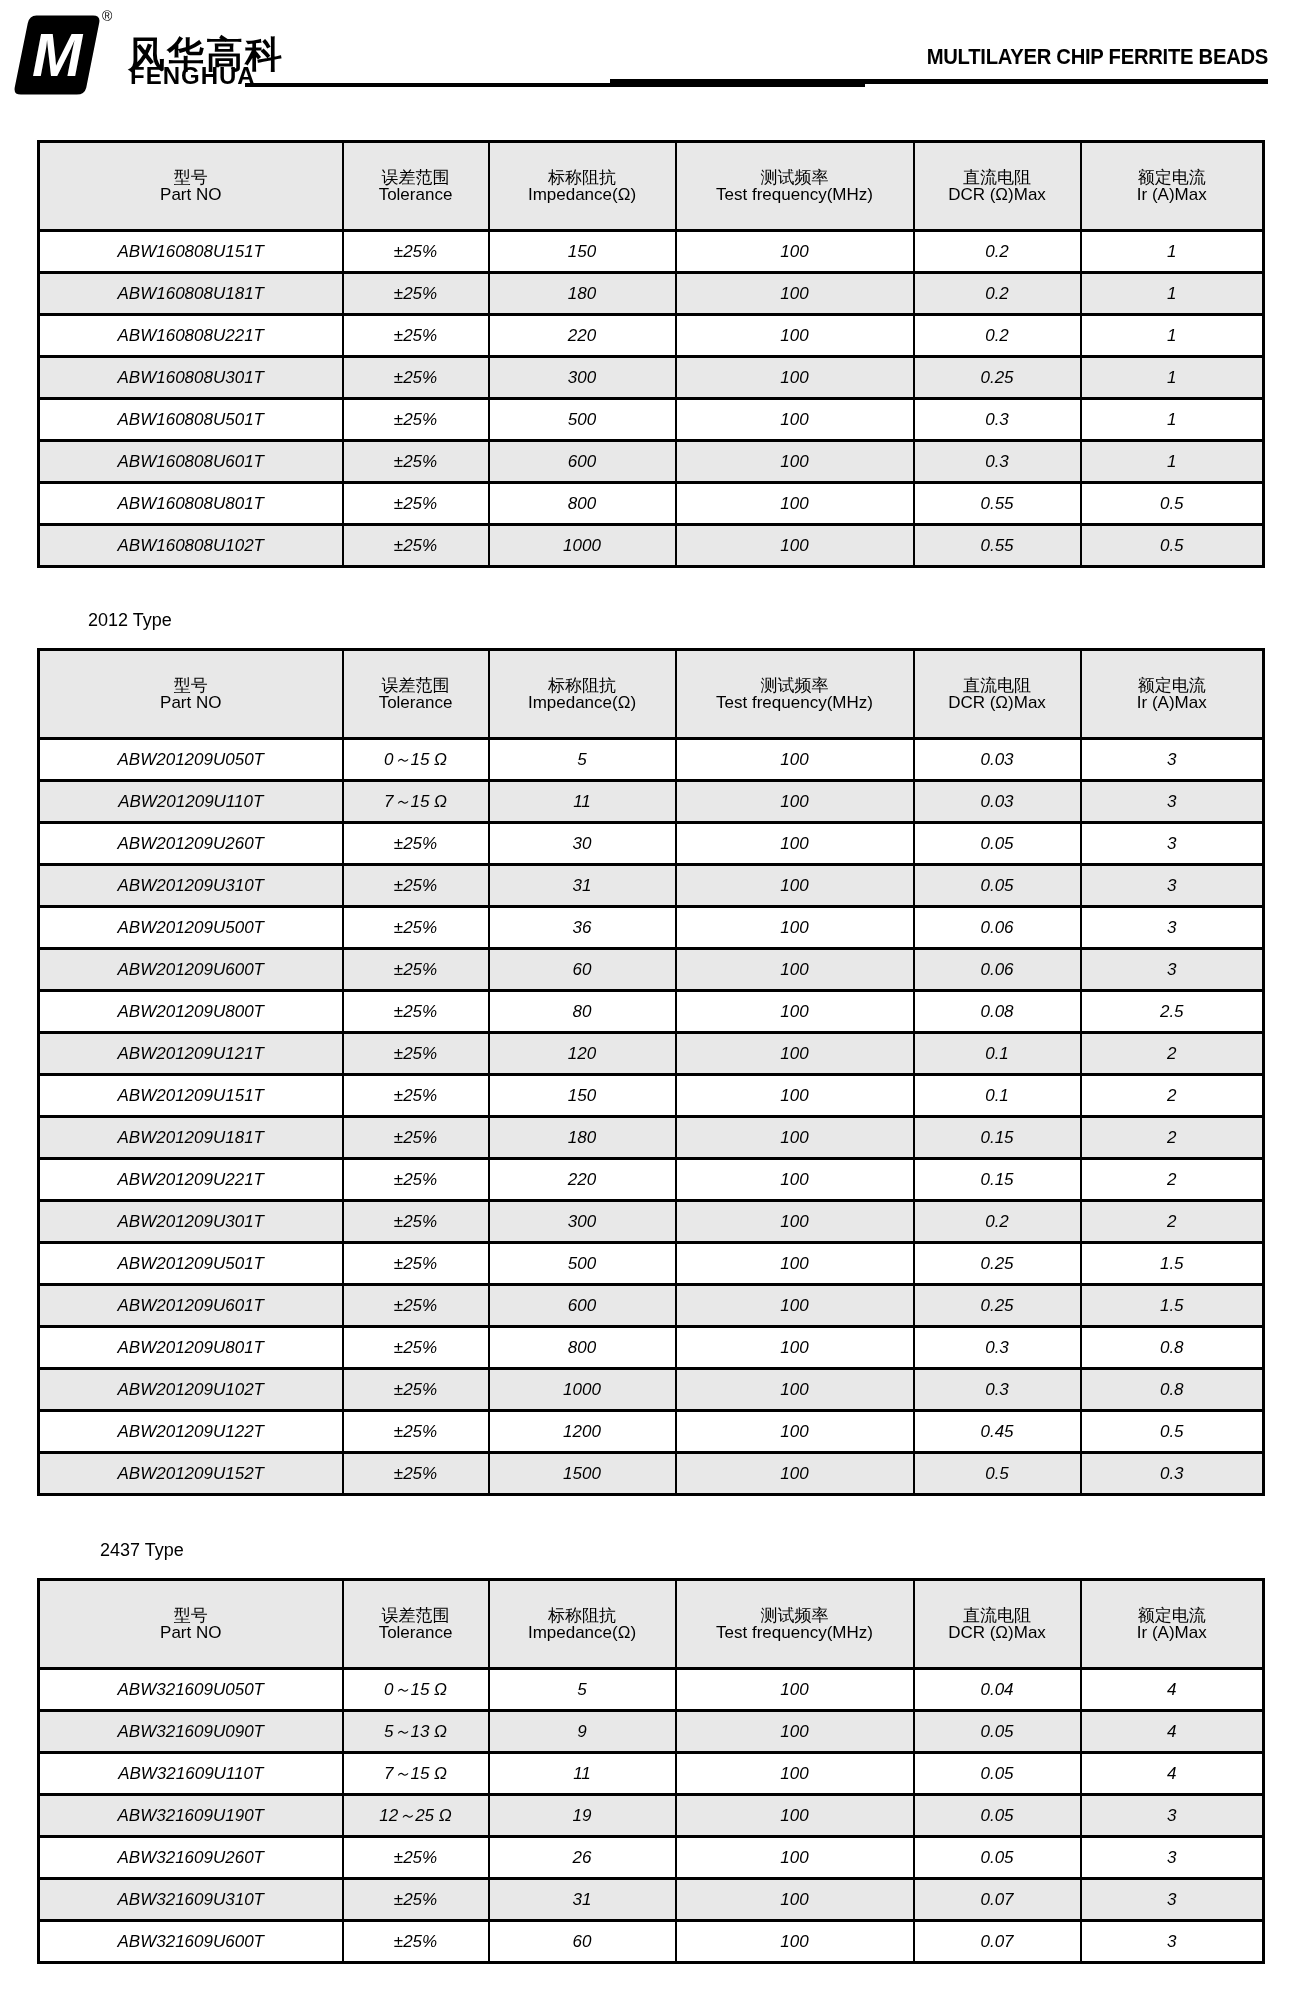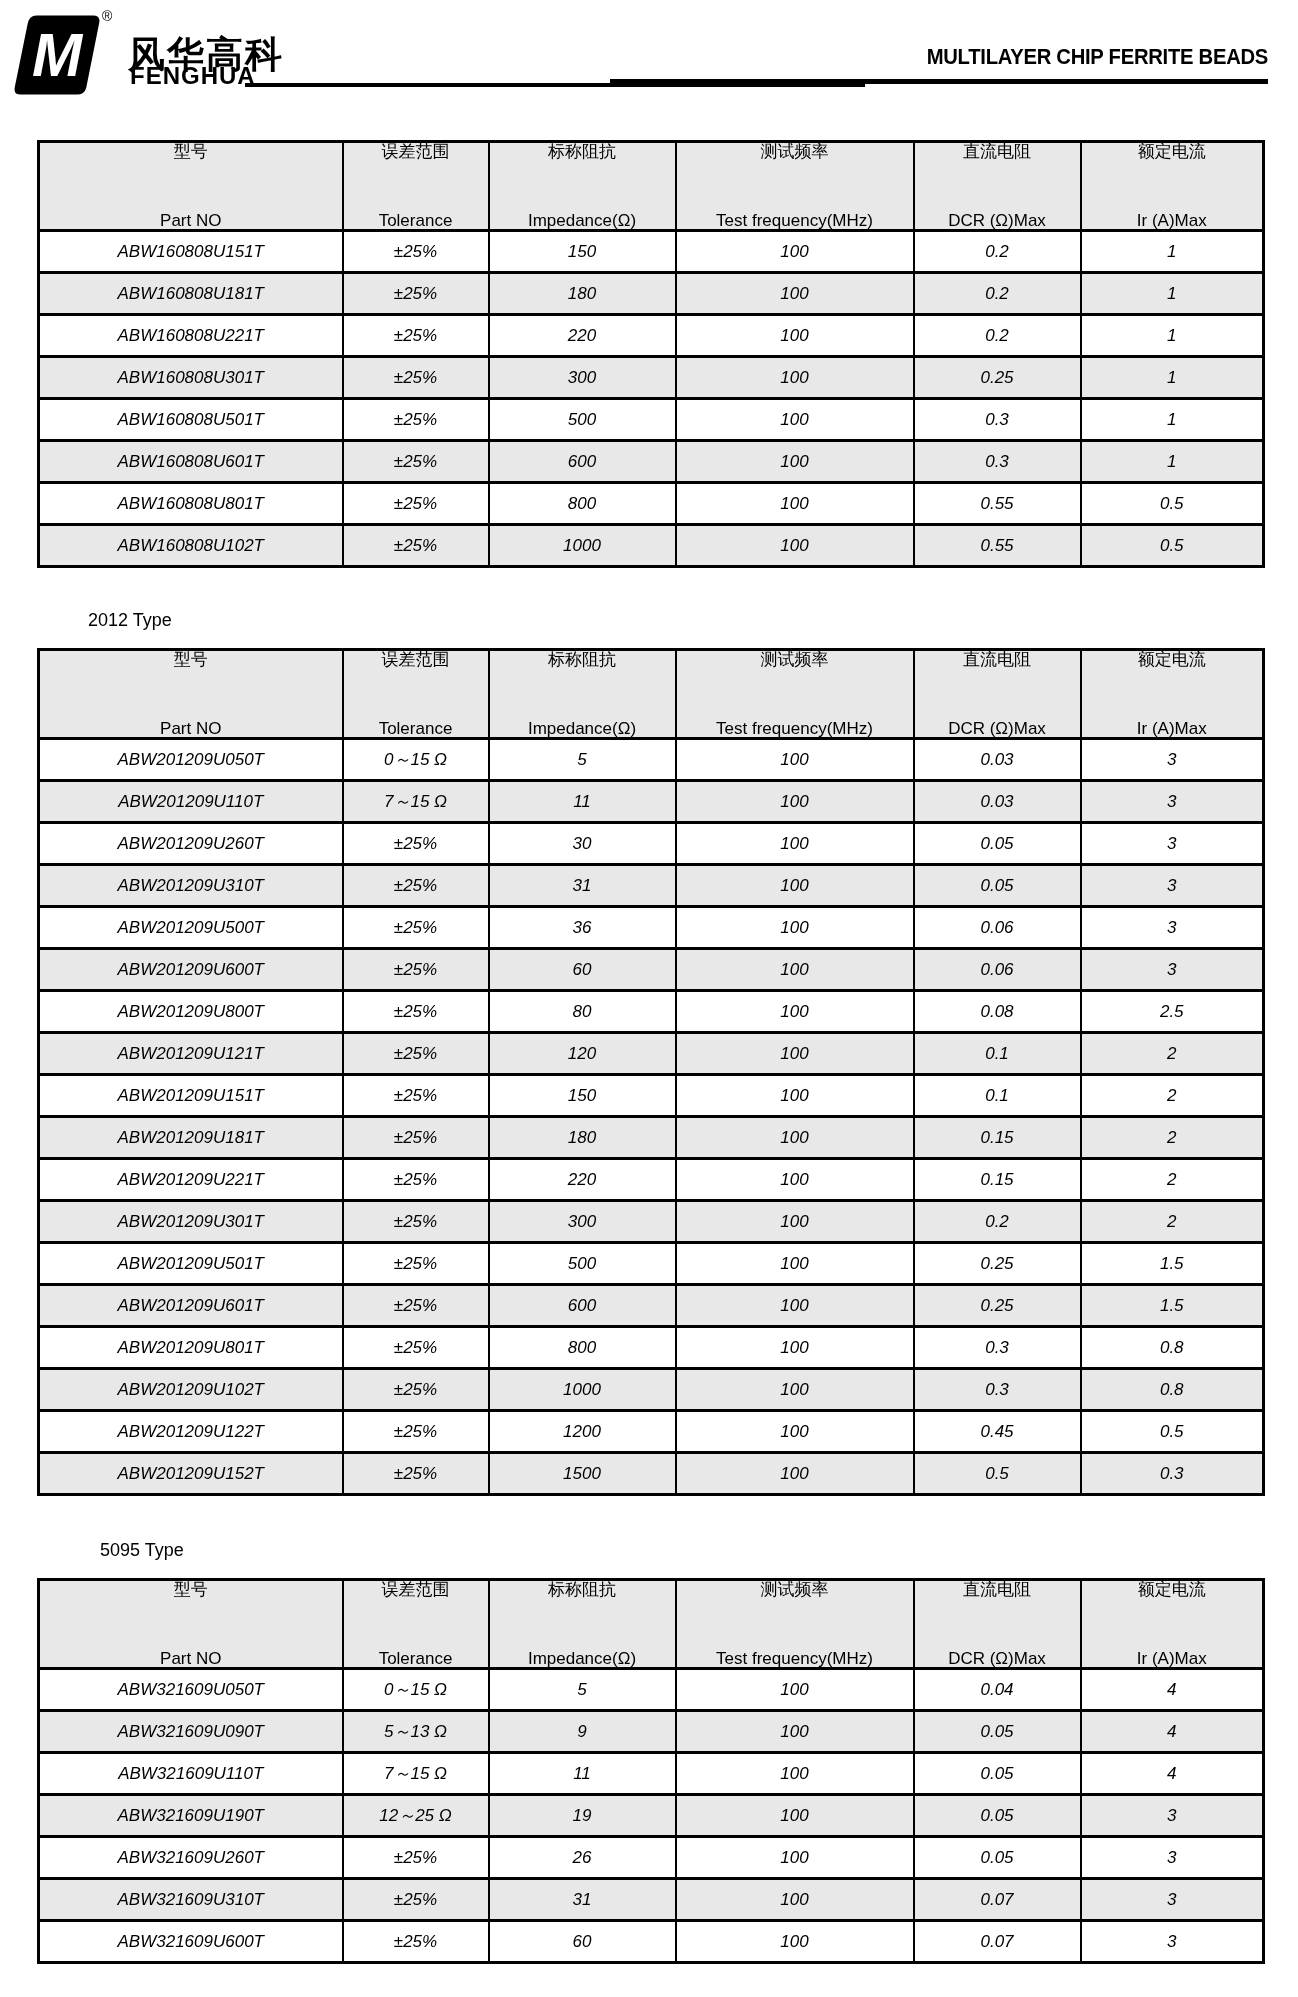--- a/index.html
+++ b/index.html
@@ -33,41 +33,41 @@
   #table-1{top:648px;}
   #table-2{top:1578px;}
   table.spec th, table.spec td{
     border:2px solid #000;border-top-width:3px;border-bottom-width:3px;
     text-align:center;vertical-align:middle;
     font-size:17px;font-weight:normal;padding:0;
   }
   table.spec thead th{height:86px;background:#e8e8e8;}
   table.spec tbody tr{height:42px;font-style:italic;}
   table.spec tbody tr:nth-child(even) td{background:#e8e8e8;}
-  .hdr-cell{display:flex;flex-direction:column;justify-content:space-between;height:86px;}
+  .hdr-cell{display:flex;flex-direction:column;justify-content:center;height:86px;}
   .hdr-cn,.hdr-en{line-height:1;}
 </style>
 </head>
 <body>
 
 <div class="page-header">
   <svg class="logo-mark" viewBox="0 0 100 100">
     <path d="M 26,4 L 92,4 Q 101,4 99,13 L 84,88 Q 82,96 73,96 L 8,96 Q -1,96 1,87 L 16,13 Q 18,4 26,4 Z" fill="#000"></path>
     <text x="50" y="74" text-anchor="middle" font-family="Liberation Sans, sans-serif" font-size="70" font-weight="bold" font-style="italic" fill="#fff">M</text>
   </svg>
   <span class="logo-reg">®</span>
   <div class="logo-cn">风华高科</div>
   <div class="logo-en">FENGHUA</div>
   <div class="doc-title">MULTILAYER CHIP FERRITE BEADS</div>
   <div class="rule-left"></div>
   <div class="rule-right"></div>
 </div>
 
 <div class="type-label" id="label-2012">2012 Type</div>
-<div class="type-label" id="label-3216">5095 Type</div>
+<div class="type-label" id="label-3216">2437 Type</div>
 
 <table class="spec" id="table-0">
     <colgroup>
       <col style="width: 304px;">
       <col style="width: 146px;">
       <col style="width: 187px;">
       <col style="width: 238px;">
       <col style="width: 167px;">
       <col style="width: 183px;">
     </colgroup>

